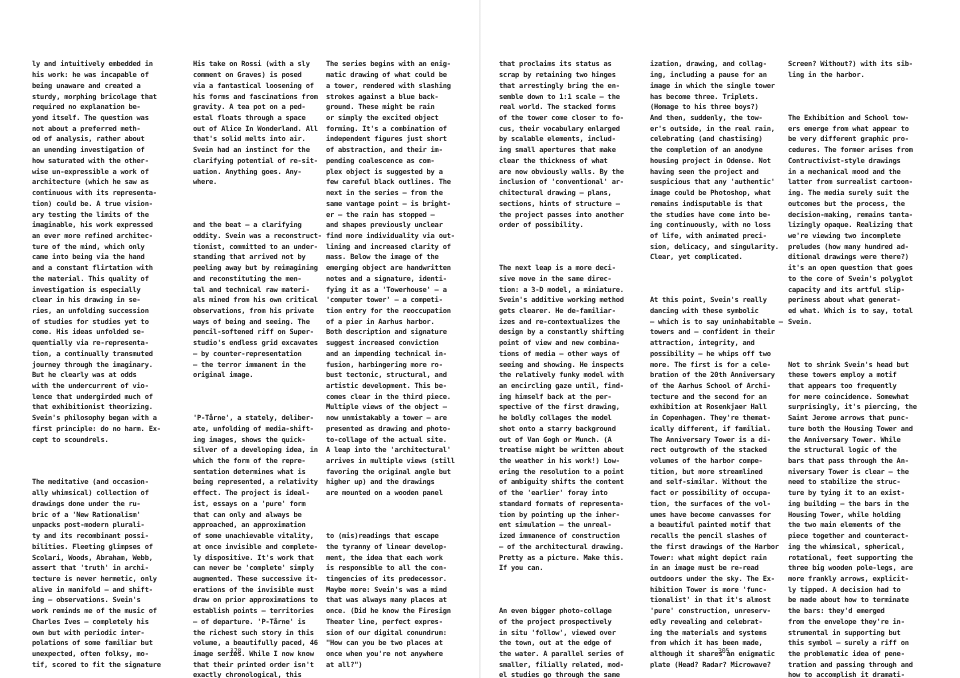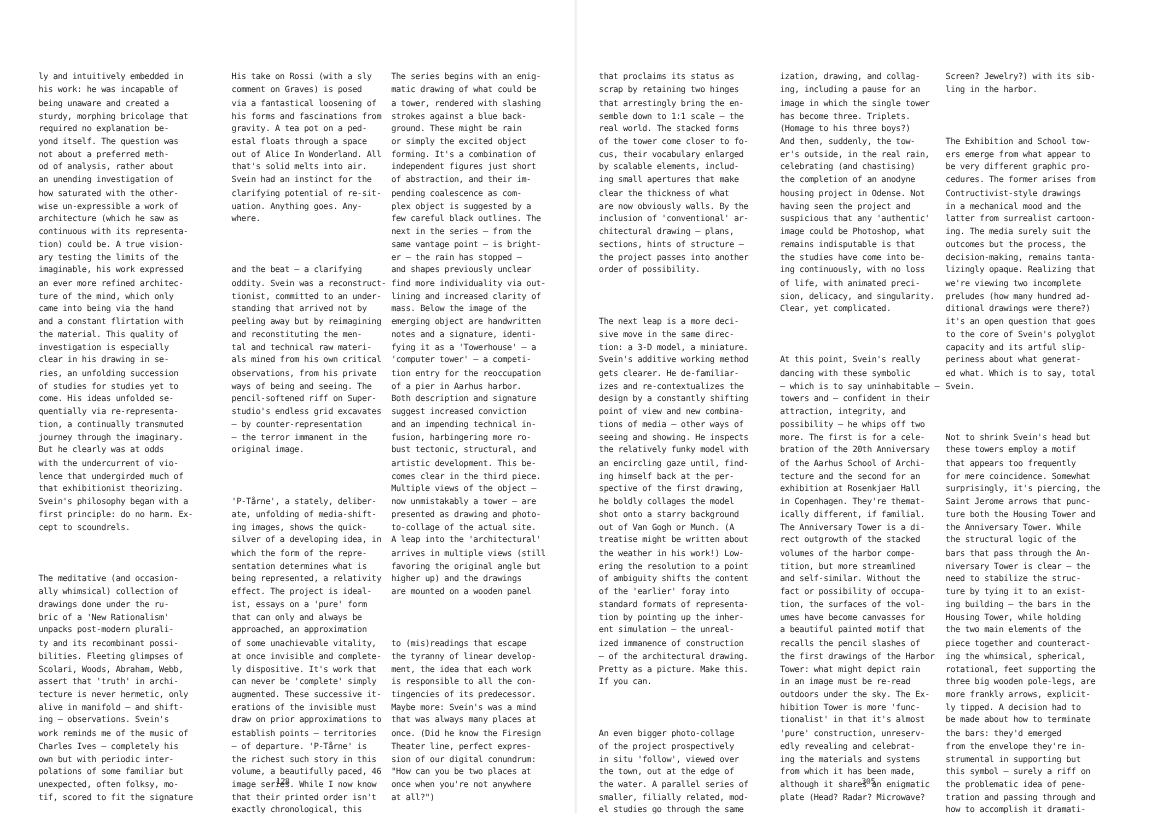--- a/index.html
+++ b/index.html
@@ -3,21 +3,21 @@
 <meta charset="utf-8">
 <style>
   html, body { margin:0; padding:0; background:#fff; }
   body { width:960px; height:678px; position:relative; overflow:hidden;
          font-family:"DejaVu Sans Mono","Liberation Mono",monospace; color:#1a1a1a; }
   .spread { position:absolute; inset:0; }
   .gutter { position:absolute; left:479px; top:0; width:2px; height:678px;
             background:linear-gradient(to right,#e9e9e9,#f6f6f6); }
   .col { position:absolute; top:38px; width:152px; font-size:7.05px; line-height:10.72px;
          letter-spacing:-0.22px; white-space:pre; }
-  .col p { margin:0 0 10.72px 0; }
+  .col p { margin:0 0 10.72px 0;font-weight:bold; }
   .c1 { left:32px; } .c2 { left:193px; } .c3 { left:326px; }
   .c4 { left:499px; } .c5 { left:650px; } .c6 { left:788px; }
   .pgnum { position:absolute; top:647px; font-size:6.6px; letter-spacing:-0.2px; }
   .pn-left { left:230px; } .pn-right { left:718px; }
 </style>
 </head>
 <body>
 
 <div class="spread">
   <div class="gutter"></div>
@@ -295,21 +295,21 @@
 hibition Tower is more 'func-
 tionalist' in that it's almost
 'pure' construction, unreserv-
 edly revealing and celebrat-
 ing the materials and systems
 from which it has been made,
 although it shares an enigmatic
 plate (Head? Radar? Microwave?</p>
   </div>
   <div class="col c6">
-    <p>Screen? Jewelry?) with its sib-
+    <p>Screen? Without?) with its sib-
 ling in the harbor.</p>
     <p>The Exhibition and School tow-
 ers emerge from what appear to
 be very different graphic pro-
 cedures. The former arises from
 Contructivist-style drawings
 in a mechanical mood and the
 latter from surrealist cartoon-
 ing. The media surely suit the
 outcomes but the process, the

